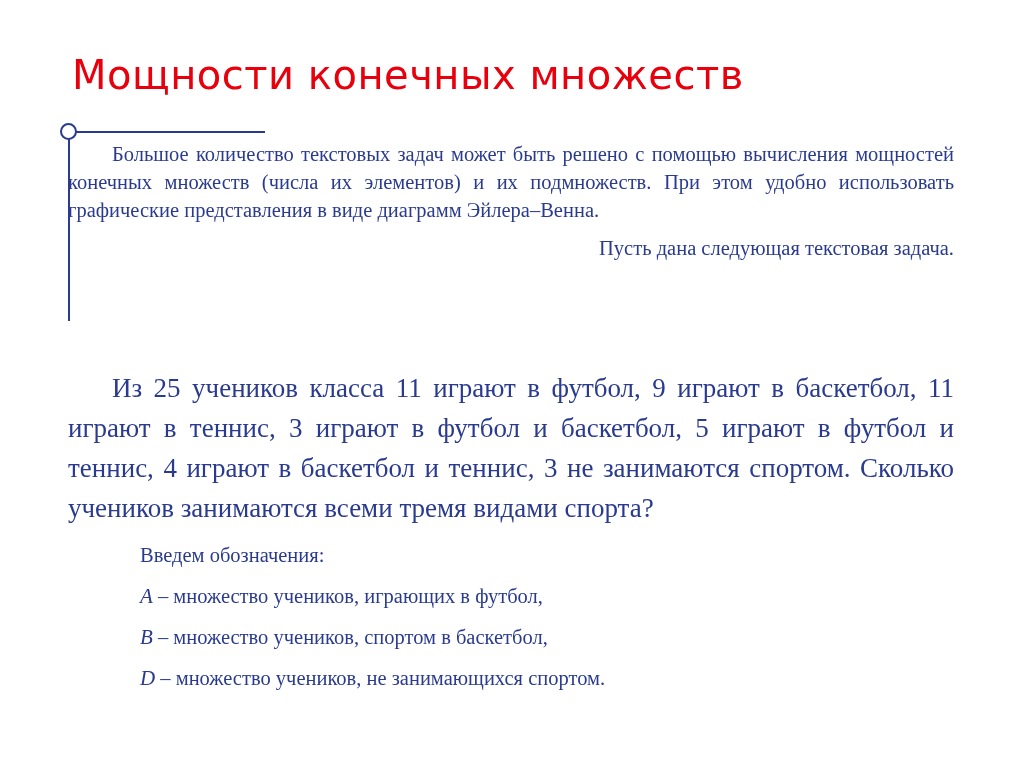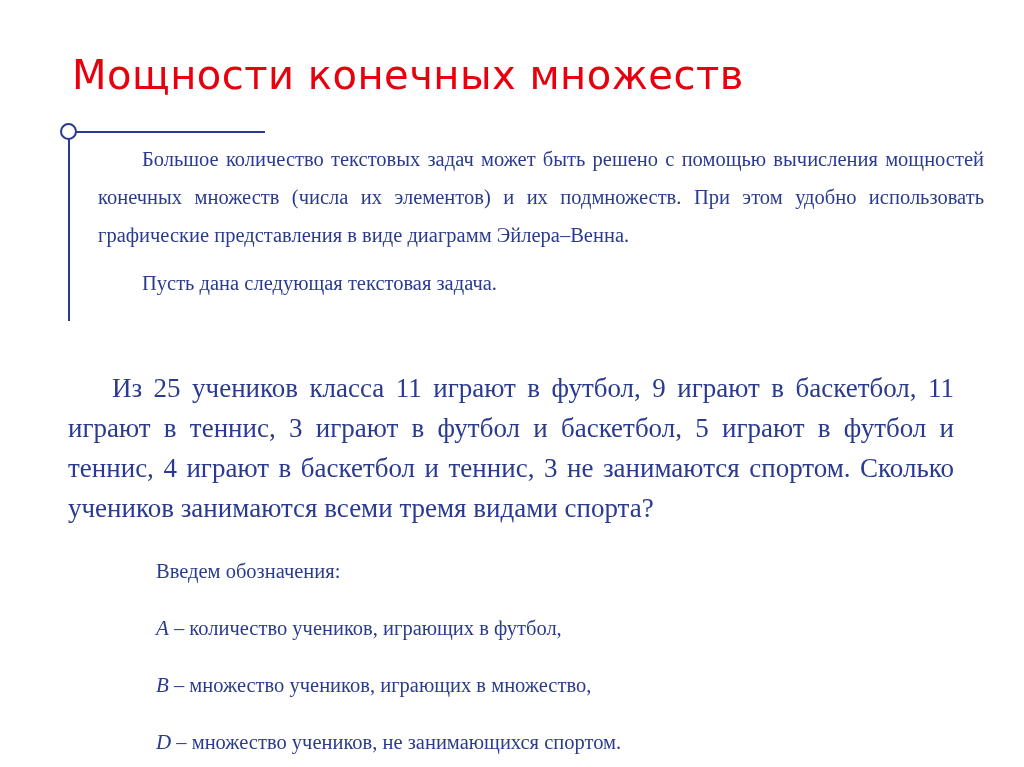--- a/index.html
+++ b/index.html
@@ -66,54 +66,53 @@
     background: #ffffff;
     box-sizing: border-box;
   }
   .body-text {
     position: absolute;
     left: 68px;
     top: 140px;
     width: 886px;
     color: #2a3b8f;
     font-size: 20.5px;
-    line-height: 38px;
-    padding-left: 30px;
+    line-height: 28px;
   }
   .para {
     margin: 0 0 10px 0;
     text-align: justify;
     text-justify: inter-word;
   }
   .para.indent {
     text-indent: 44px;
   }
   .para.last-left {
-    text-align: left;
+    text-align: right;
   }
   .block-two {
     position: absolute;
     left: 68px;
     top: 368px;
     width: 886px;
     color: #2a3b8f;
     font-size: 27px;
     line-height: 40px;
   }
   .block-three {
     position: absolute;
     left: 140px;
     top: 535px;
     width: 800px;
     color: #2a3b8f;
     font-size: 20.5px;
     line-height: 41px;
   }
   .defn {
-    margin: 16px;
+    margin: 0;
     text-align: left;
     white-space: nowrap;
   }
   .var {
     font-family: "Liberation Serif", serif;
     font-style: italic;
     font-size: 21px;
   }
 </style>
 </head>
@@ -135,25 +134,25 @@
   </div>
 
   <div class="block-two">
     <p class="para indent">Из 25 учеников класса 11 играют в футбол, 9 играют в баскетбол, 11 играют в теннис, 3 играют в футбол и баскетбол, 5 играют в футбол и теннис, 4 играют в баскетбол и теннис, 3 не занимаются спортом. Сколько учеников занимаются всеми тремя видами спорта?</p>
   </div>
 
   <div class="block-three">
     <p class="defn">Введем обозначения:</p>
     <p class="defn">
       <span class="var">A</span>
-      <span>– количество учеников, играющих в футбол,</span>
+      <span>– множество учеников, играющих в футбол,</span>
     </p>
     <p class="defn">
       <span class="var">B</span>
-      <span>– множество учеников, играющих в множество,</span>
+      <span>– множество учеников, спортом в баскетбол,</span>
     </p>
     <p class="defn">
       <span class="var">D</span>
       <span>– множество учеников, не занимающихся спортом.</span>
     </p>
   </div>
 
 </div>
 
 </body></html>

